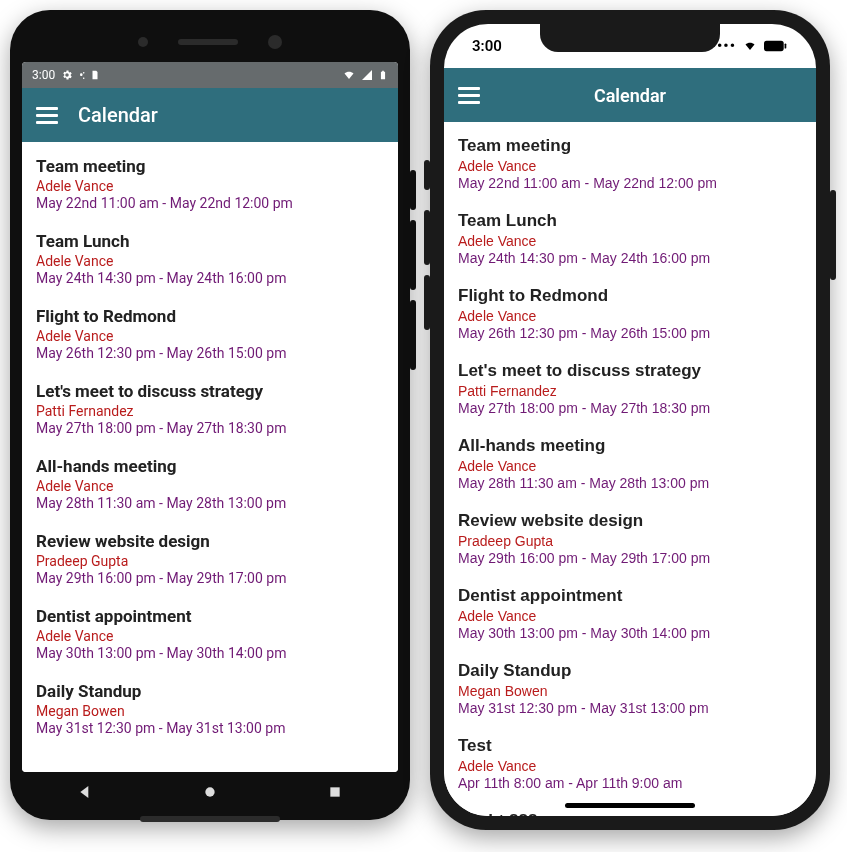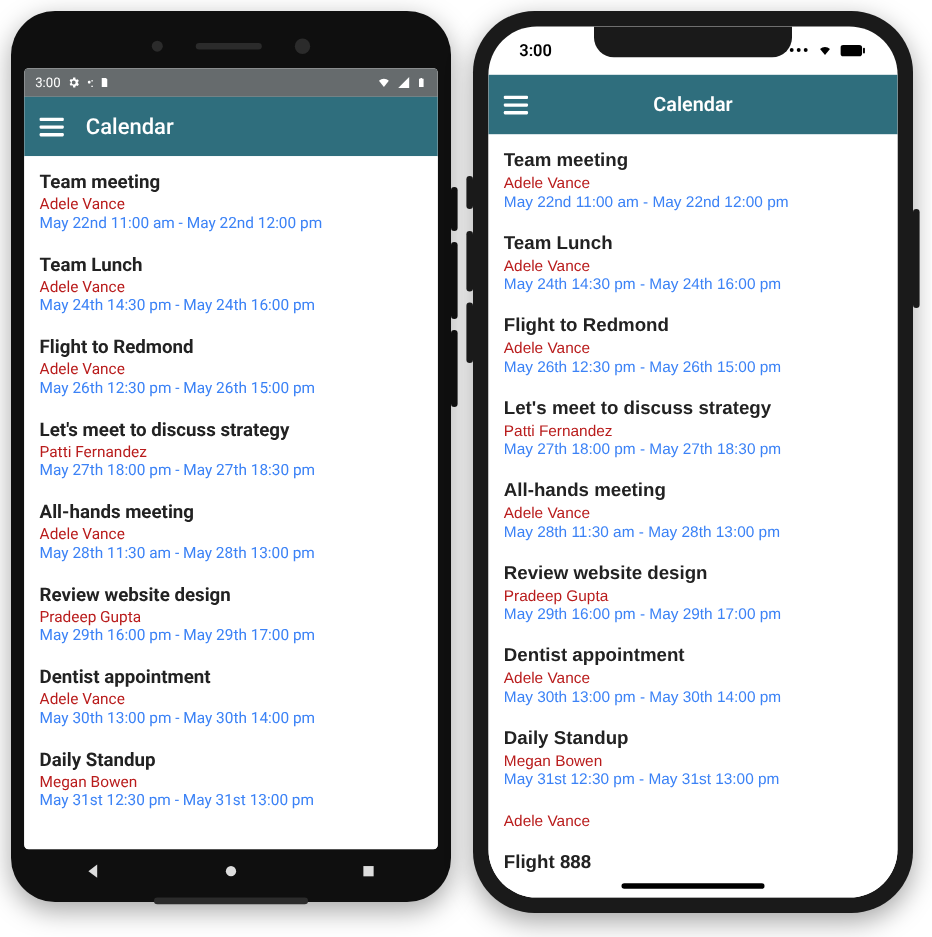--- a/index.html
+++ b/index.html
@@ -78,21 +78,21 @@
   }
   .android .event-list { font-family: Roboto, Arial, sans-serif; }
   .ios .event-list { font-family: -apple-system, "Helvetica Neue", Arial, sans-serif; }
 
   .event {
     padding:14px 14px 6px 14px;
     color:#222;
   }
   .event .title { font-weight:700; font-size:17px; }
   .event .organizer { font-size:14px; color:#b91c1c; margin-top:2px;}
-  .event .range { font-size:14px; color:#3b82f6; margin-top:1px;}
+  .event .range { font-size:14px; color:#701a75; margin-top:1px;}
 
   .android-nav {
     height:40px;
     display:flex; align-items:center; justify-content:space-around;
     color:#e0e0e0;
   }
   .android-chin { height:6px; background:#2b2b2b; width:140px; margin:4px auto 0; border-radius:3px;}
 
   
   .iphone {
@@ -337,21 +337,23 @@
           <div class="title">Dentist appointment</div>
           <div class="organizer">Adele Vance</div>
           <div class="range">May 30th 13:00 pm - May 30th 14:00 pm</div>
         </div>
         <div class="event">
           <div class="title">Daily Standup</div>
           <div class="organizer">Megan Bowen</div>
           <div class="range">May 31st 12:30 pm - May 31st 13:00 pm</div>
         </div>
         <div class="event">
-          <div class="organizer">Adele Vance</div>
+          <div class="title">Test</div>
+          <div class="organizer">Adele Vance</div>
+          <div class="range">Apr 11th 8:00 am - Apr 11th 9:00 am</div>
         </div>
         <div class="event">
           <div class="title">Flight 888</div>
         </div>
       </div>
     <div class="ios-home-indicator"></div>
   </div>
 </div>
 
 </body></html>

